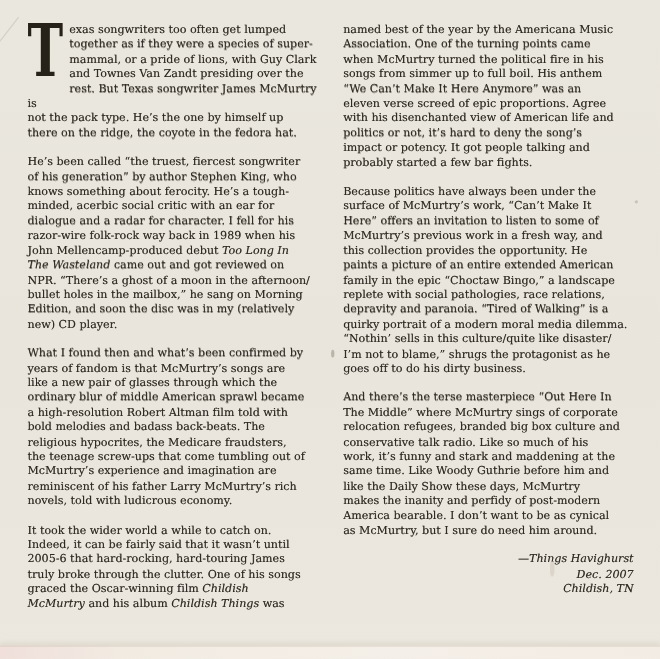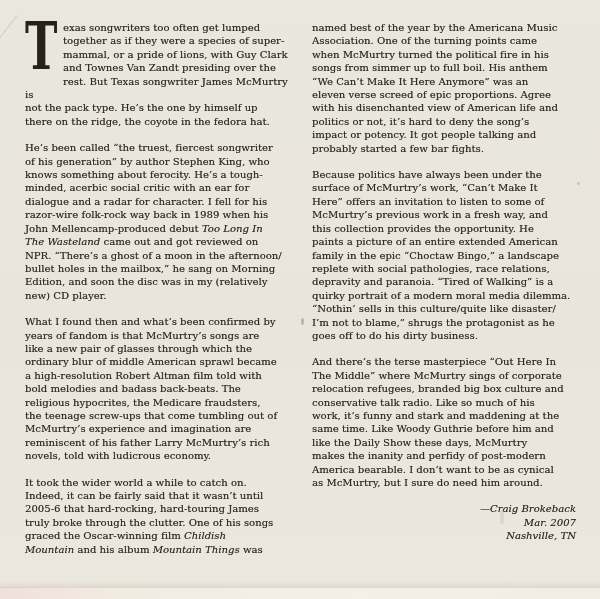--- a/index.html
+++ b/index.html
@@ -70,32 +70,32 @@
 </style>
 </head>
 <body>
 
 <div class="page">
   <div class="columns">
     <div class="col">
         <p class="para"><span class="dropcap">T</span>exas songwriters too often get lumped<br>together as if they were a species of super-<br>mammal, or a pride of lions, with Guy Clark<br>and Townes Van Zandt presiding over the<br>rest. But Texas songwriter James McMurtry is<br>not the pack type. He’s the one by himself up<br>there on the ridge, the coyote in the fedora hat.</p>
         <p class="para">He’s been called “the truest, fiercest songwriter<br>of his generation” by author Stephen King, who<br>knows something about ferocity. He’s a tough-<br>minded, acerbic social critic with an ear for<br>dialogue and a radar for character. I fell for his<br>razor-wire folk-rock way back in 1989 when his<br>John Mellencamp-produced debut <i>Too Long In</i><br><i>The Wasteland</i> came out and got reviewed on<br>NPR. “There’s a ghost of a moon in the afternoon/<br>bullet holes in the mailbox,” he sang on Morning<br>Edition, and soon the disc was in my (relatively<br>new) CD player.</p>
         <p class="para">What I found then and what’s been confirmed by<br>years of fandom is that McMurtry’s songs are<br>like a new pair of glasses through which the<br>ordinary blur of middle American sprawl became<br>a high-resolution Robert Altman film told with<br>bold melodies and badass back-beats. The<br>religious hypocrites, the Medicare fraudsters,<br>the teenage screw-ups that come tumbling out of<br>McMurtry’s experience and imagination are<br>reminiscent of his father Larry McMurtry’s rich<br>novels, told with ludicrous economy.</p>
-        <p class="para">It took the wider world a while to catch on.<br>Indeed, it can be fairly said that it wasn’t until<br>2005-6 that hard-rocking, hard-touring James<br>truly broke through the clutter. One of his songs<br>graced the Oscar-winning film <i>Childish</i><br><i>Mountain</i> and his album <i>Mountain Things</i> was</p>
+        <p class="para">It took the wider world a while to catch on.<br>Indeed, it can be fairly said that it wasn’t until<br>2005-6 that hard-rocking, hard-touring James<br>truly broke through the clutter. One of his songs<br>graced the Oscar-winning film <i>Childish</i><br><i>McMurtry</i> and his album <i>Childish Things</i> was</p>
       </div>
     <div class="col">
       <div>
           <p class="para">named best of the year by the Americana Music<br>Association. One of the turning points came<br>when McMurtry turned the political fire in his<br>songs from simmer up to full boil. His anthem<br>“We Can’t Make It Here Anymore” was an<br>eleven verse screed of epic proportions. Agree<br>with his disenchanted view of American life and<br>politics or not, it’s hard to deny the song’s<br>impact or potency. It got people talking and<br>probably started a few bar fights.</p>
           <p class="para">Because politics have always been under the<br>surface of McMurtry’s work, “Can’t Make It<br>Here” offers an invitation to listen to some of<br>McMurtry’s previous work in a fresh way, and<br>this collection provides the opportunity. He<br>paints a picture of an entire extended American<br>family in the epic “Choctaw Bingo,” a landscape<br>replete with social pathologies, race relations,<br>depravity and paranoia. “Tired of Walking” is a<br>quirky portrait of a modern moral media dilemma.<br>“Nothin’ sells in this culture/quite like disaster/<br>I’m not to blame,” shrugs the protagonist as he<br>goes off to do his dirty business.</p>
           <p class="para">And there’s the terse masterpiece “Out Here In<br>The Middle” where McMurtry sings of corporate<br>relocation refugees, branded big box culture and<br>conservative talk radio. Like so much of his<br>work, it’s funny and stark and maddening at the<br>same time. Like Woody Guthrie before him and<br>like the Daily Show these days, McMurtry<br>makes the inanity and perfidy of post-modern<br>America bearable. I don’t want to be as cynical<br>as McMurtry, but I sure do need him around.</p>
         </div>
       <div class="signature">
-        <div>—Craig Brokeback</div>
-        <div>Mar. 2007</div>
-        <div>Nashville, TN</div>
+        <div>—Things Havighurst</div>
+        <div>Dec. 2007</div>
+        <div>Childish, TN</div>
       </div>
     </div>
   </div>
 
   <span class="scratch"></span>
   <span class="fleck fleck-1"></span>
   <span class="fleck fleck-2"></span>
   <span class="fleck fleck-3"></span>
   <div class="bottom-edge"></div>
 </div>

